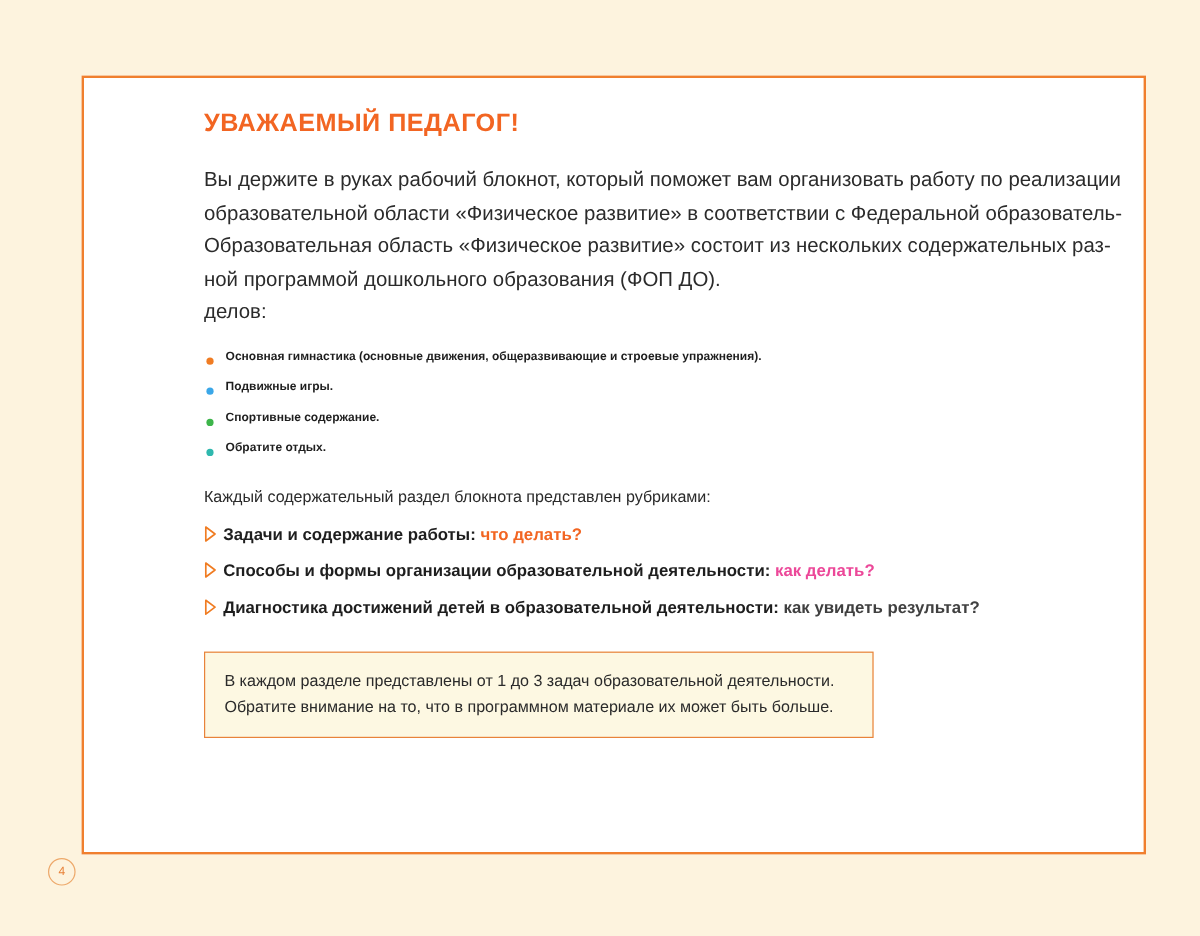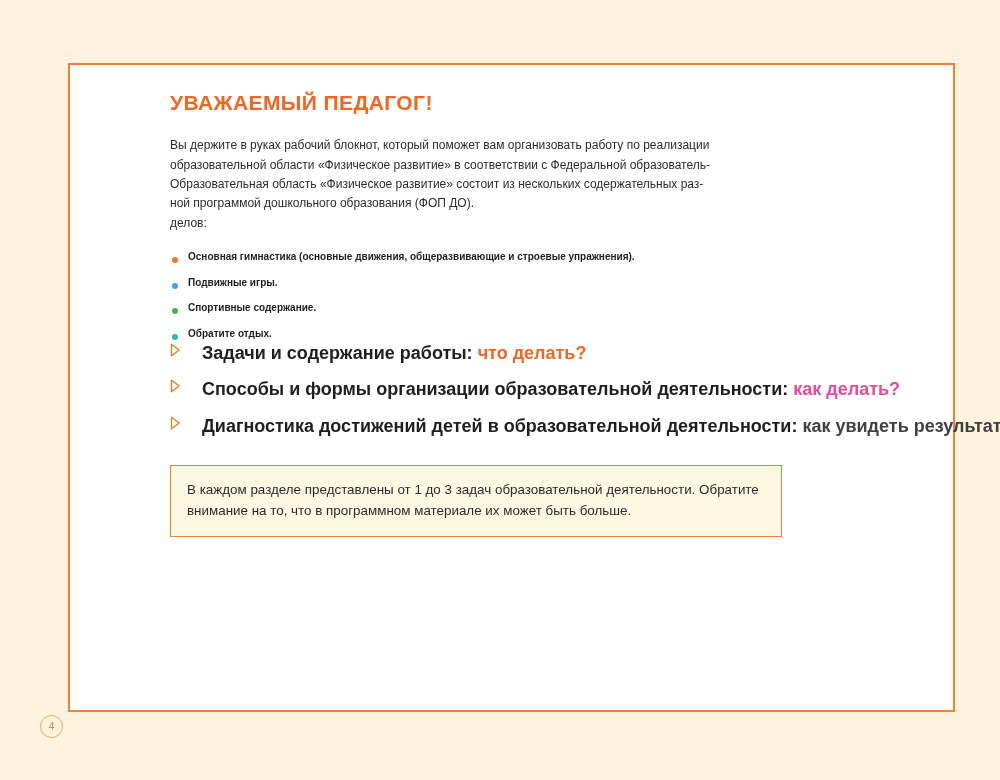--- a/index.html
+++ b/index.html
@@ -46,21 +46,21 @@
     color: #F26522;
     font-size: 21px;
     font-weight: bold;
     letter-spacing: 0.4px;
     margin: 1px 0 22px 0;
     line-height: 1.1;
   }
 
   .intro {
     color: #2B2B2B;
-    font-size: 12px;
+    font-size: 17px;
     line-height: 1.62;
     margin: 0;
     width: 692px;
   }
   .intro .ln { display: block; white-space: nowrap; }
 
   
   .bullet-list {
     list-style: none;
     margin: 17px 0 0 0;
@@ -94,23 +94,23 @@
   }
 
   
   .rubric-list {
     list-style: none;
     margin: 0;
     padding: 0;
   }
   .rubric-list li {
     position: relative;
-    padding-left: 32px;
+    padding-left: 16px;
     margin-bottom: 11px;
-    font-size: 18px;
+    font-size: 14px;
     font-weight: bold;
     color: #1E1E1E;
     line-height: 1.4;
     white-space: nowrap;
   }
   .rubric-list li:last-child { margin-bottom: 0; }
   .tri {
     position: absolute;
     left: 0;
     top: 2px;
@@ -120,21 +120,21 @@
   }
   .tri svg { display: block; }
   .q {
     color: #F26522;
     font-weight: bold;
   }
 
   
   .note {
     margin-top: 26px;
-    width: 612px;
+    width: 558px;
     box-sizing: border-box;
     background: #FDF8E2;
     border: 1.5px solid #E8833A;
     padding: 13px 16px 14px 16px;
     font-size: 13.4px;
     color: #2B2B2B;
     line-height: 1.6;
     font-weight: normal;
   }
 
@@ -185,20 +185,21 @@
         <li>
           <span class="dot" style="background: rgb(61, 181, 74);"></span>
           <span>Спортивные содержание.</span>
         </li>
         <li>
           <span class="dot" style="background: rgb(47, 184, 174);"></span>
           <span>Обратите отдых.</span>
         </li>
       </ul>
 
+      <p class="lead-line">Каждый содержательный раздел блокнота представлен рубриками:</p>
 
       <ul class="rubric-list">
         <li>
           <span class="tri">
             <svg width="11" height="14" viewBox="0 0 11 14" aria-hidden="true">
               <path d="M1.5 1.2 L9.2 7 L1.5 12.8 Z" fill="none" stroke="#F07C22" stroke-width="1.4" stroke-linejoin="round"></path>
             </svg>
           </span>
           <span>Задачи и содержание работы:</span>
           <span class="q" style="color: rgb(242, 101, 34);">что делать?</span>

